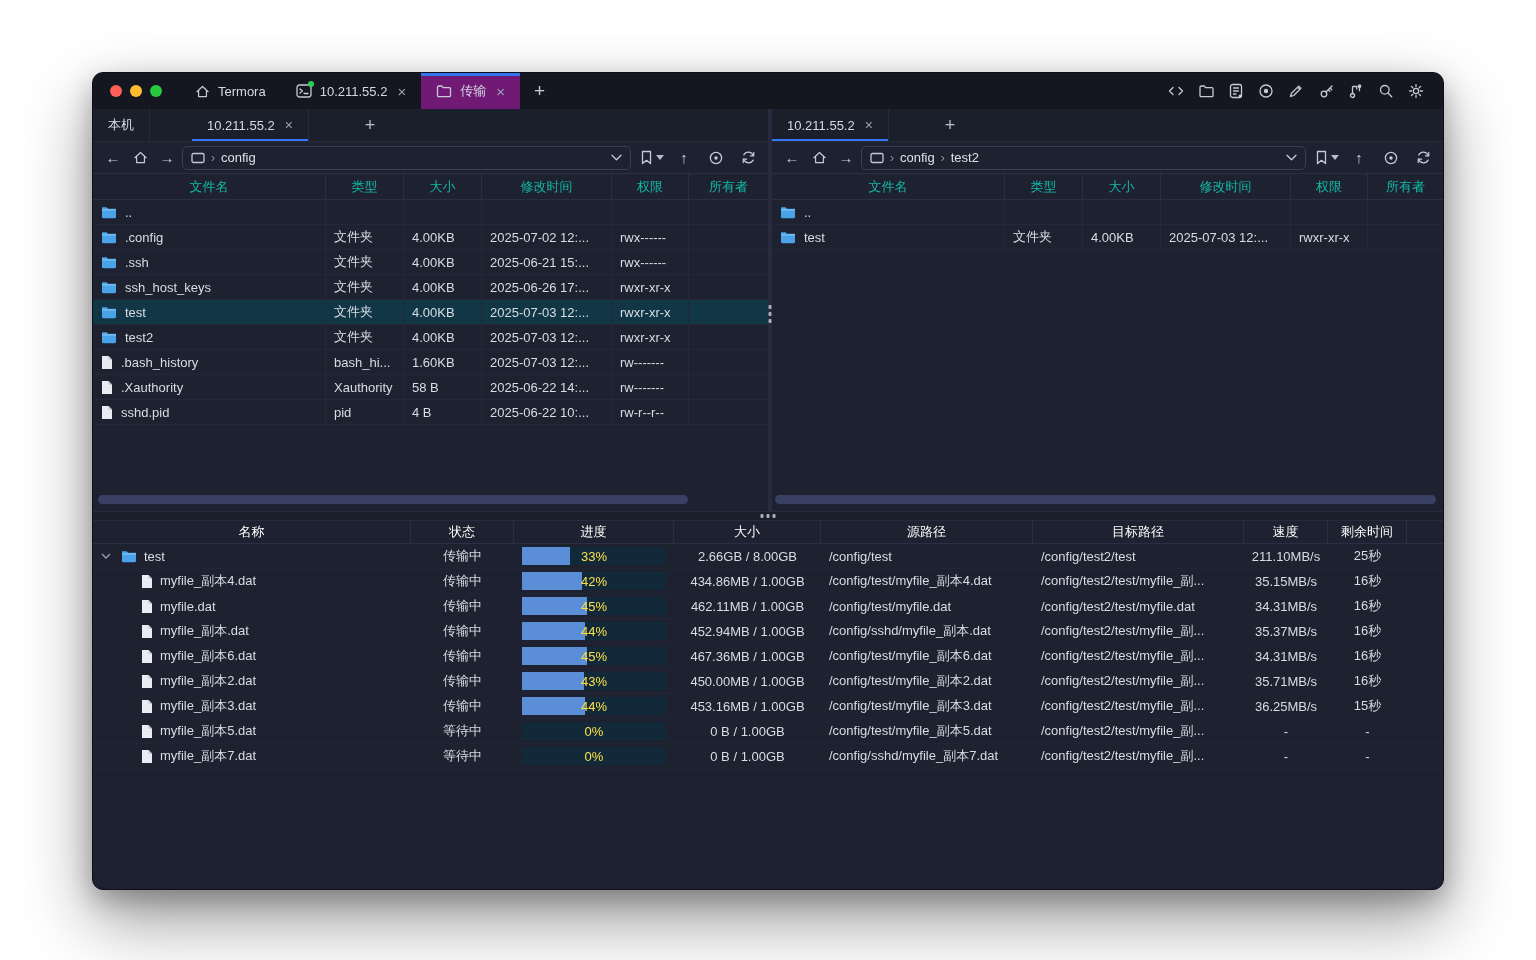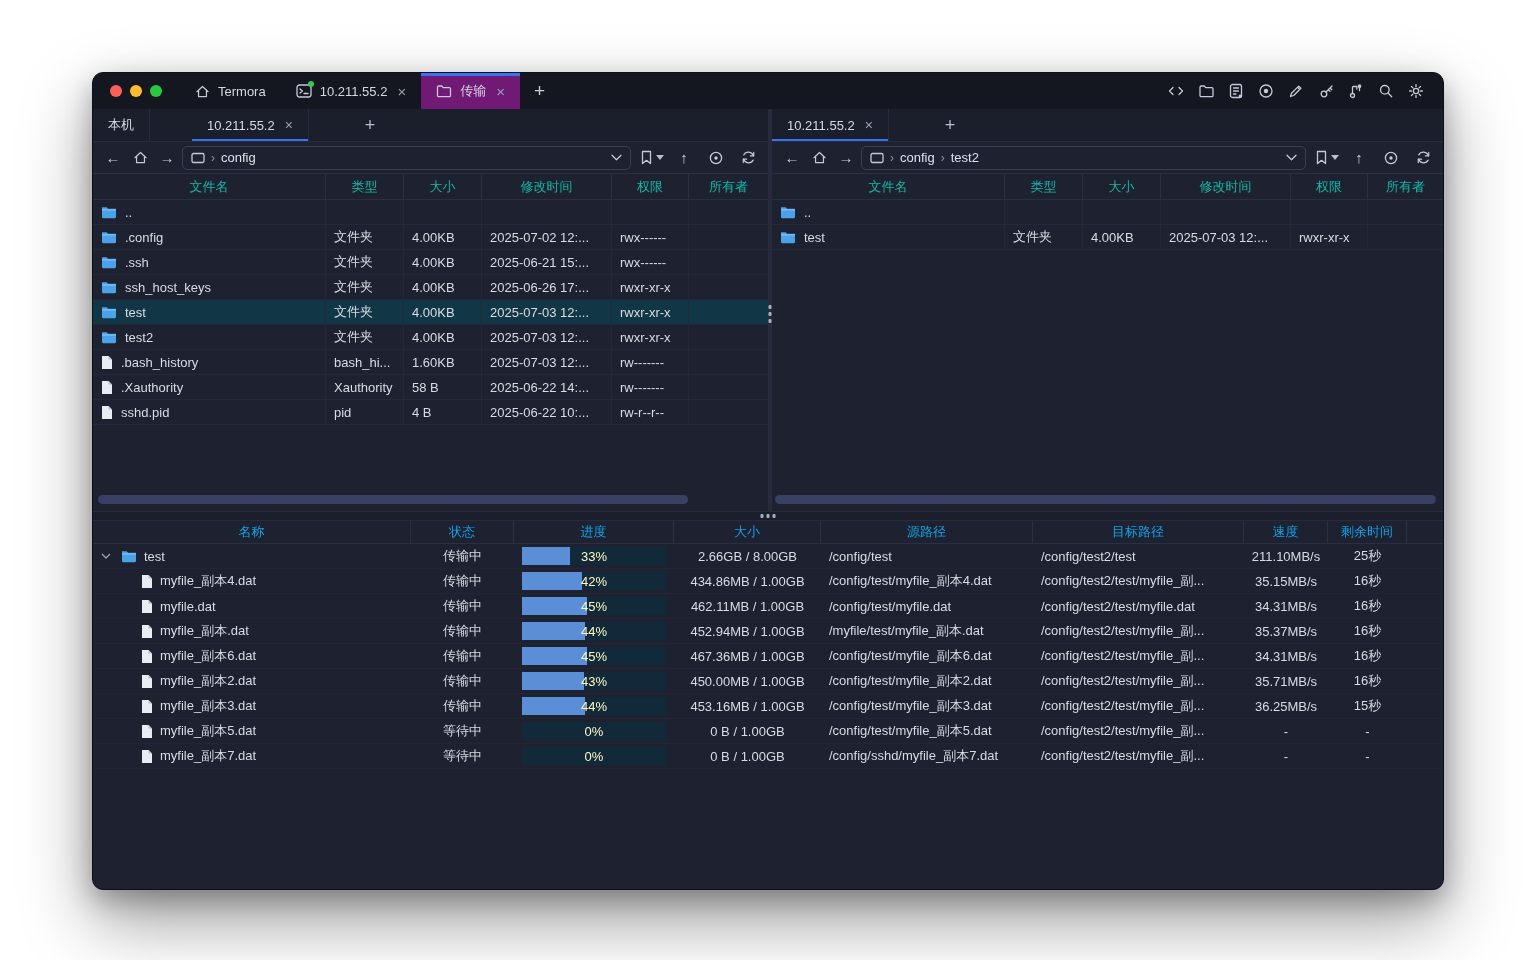--- a/index.html
+++ b/index.html
@@ -72,33 +72,33 @@
   .panel.left .hscroll { left:5px; width:590px; }
   .panel.right .hscroll { left:3px; width:calc(100% - 10px); }
   
   .hsplit { flex:0 0 10px; background:#1b1e2b; border-top:1px solid #272b3d; border-bottom:1px solid #272b3d; position:relative; cursor:row-resize; }
   .hdots { position:absolute; top:50%; left:50%; transform:translate(-50%,-50%); display:flex; gap:3px; }
   .hdots i { width:3px; height:4px; background:#aab0c2; border-radius:1px; }
   
   .transfer { flex:1; display:flex; flex-direction:column; min-height:0; }
   .thead, .trow { display:grid; grid-template-columns:318px 103px 160px 147px 212px 211px 84px 79px 1fr; }
   .thead { flex:0 0 23px; border-bottom:1px solid #2b2f45; }
-  .thead > div { display:flex; align-items:center; justify-content:center; color:#0ea5e9; border-right:1px solid #2b2f45; }
+  .thead > div { display:flex; align-items:center; justify-content:center; color:#ffffff; border-right:1px solid #2b2f45; }
   .thead > div:last-child { border-right:none; }
   .trow { height:25px; border-bottom:1px solid #212536; }
   .trow .cell { display:flex; align-items:center; height:100%; padding:0 8px; overflow:hidden; white-space:nowrap; }
   .c-name { gap:7px; padding-left:8px; }
   .chev { flex:none; width:13px; display:none; }
   .trow.chevron .chev { display:flex; }
   .trow.child .c-name { padding-left:48px; }
   .c-status, .c-size, .c-speed, .c-remaining { justify-content:center; }
   .c-progress { padding:3px 1px; }
   .track { position:relative; width:100%; height:18px; background:#12293a; overflow:hidden; }
   .fill { position:absolute; left:0; top:0; bottom:0; background:#5a8ed6; }
-  .plabel { position:absolute; inset:0; display:flex; align-items:center; justify-content:center; color:#fef9c3; }
+  .plabel { position:absolute; inset:0; display:flex; align-items:center; justify-content:center; color:#fde047; }
 </style>
 </head>
 <body>
 
 <div class="window">
 
   <div class="titlebar">
     <div class="traffic">
       <span class="tl red"></span>
       <span class="tl yellow"></span>
@@ -632,21 +632,21 @@
             <span>myfile_副本.dat</span>
           </div>
           <div class="cell c-status">传输中</div>
           <div class="cell c-progress">
             <div class="track">
               <div class="fill" style="width: 44%;"></div>
               <div class="plabel">44%</div>
             </div>
           </div>
           <div class="cell c-size">452.94MB / 1.00GB</div>
-          <div class="cell c-source">/myfile/test/myfile_副本.dat</div>
+          <div class="cell c-source">/config/sshd/myfile_副本.dat</div>
           <div class="cell c-target">/config/test2/test/myfile_副...</div>
           <div class="cell c-speed">35.37MB/s</div>
           <div class="cell c-remaining">16秒</div>
           <div class="cell"></div>
         </div>
 
         <div class="trow file child">
           <div class="cell c-name">
 
             <svg class="rowicon i-file" width="12" height="15" viewBox="0 0 12 15">

